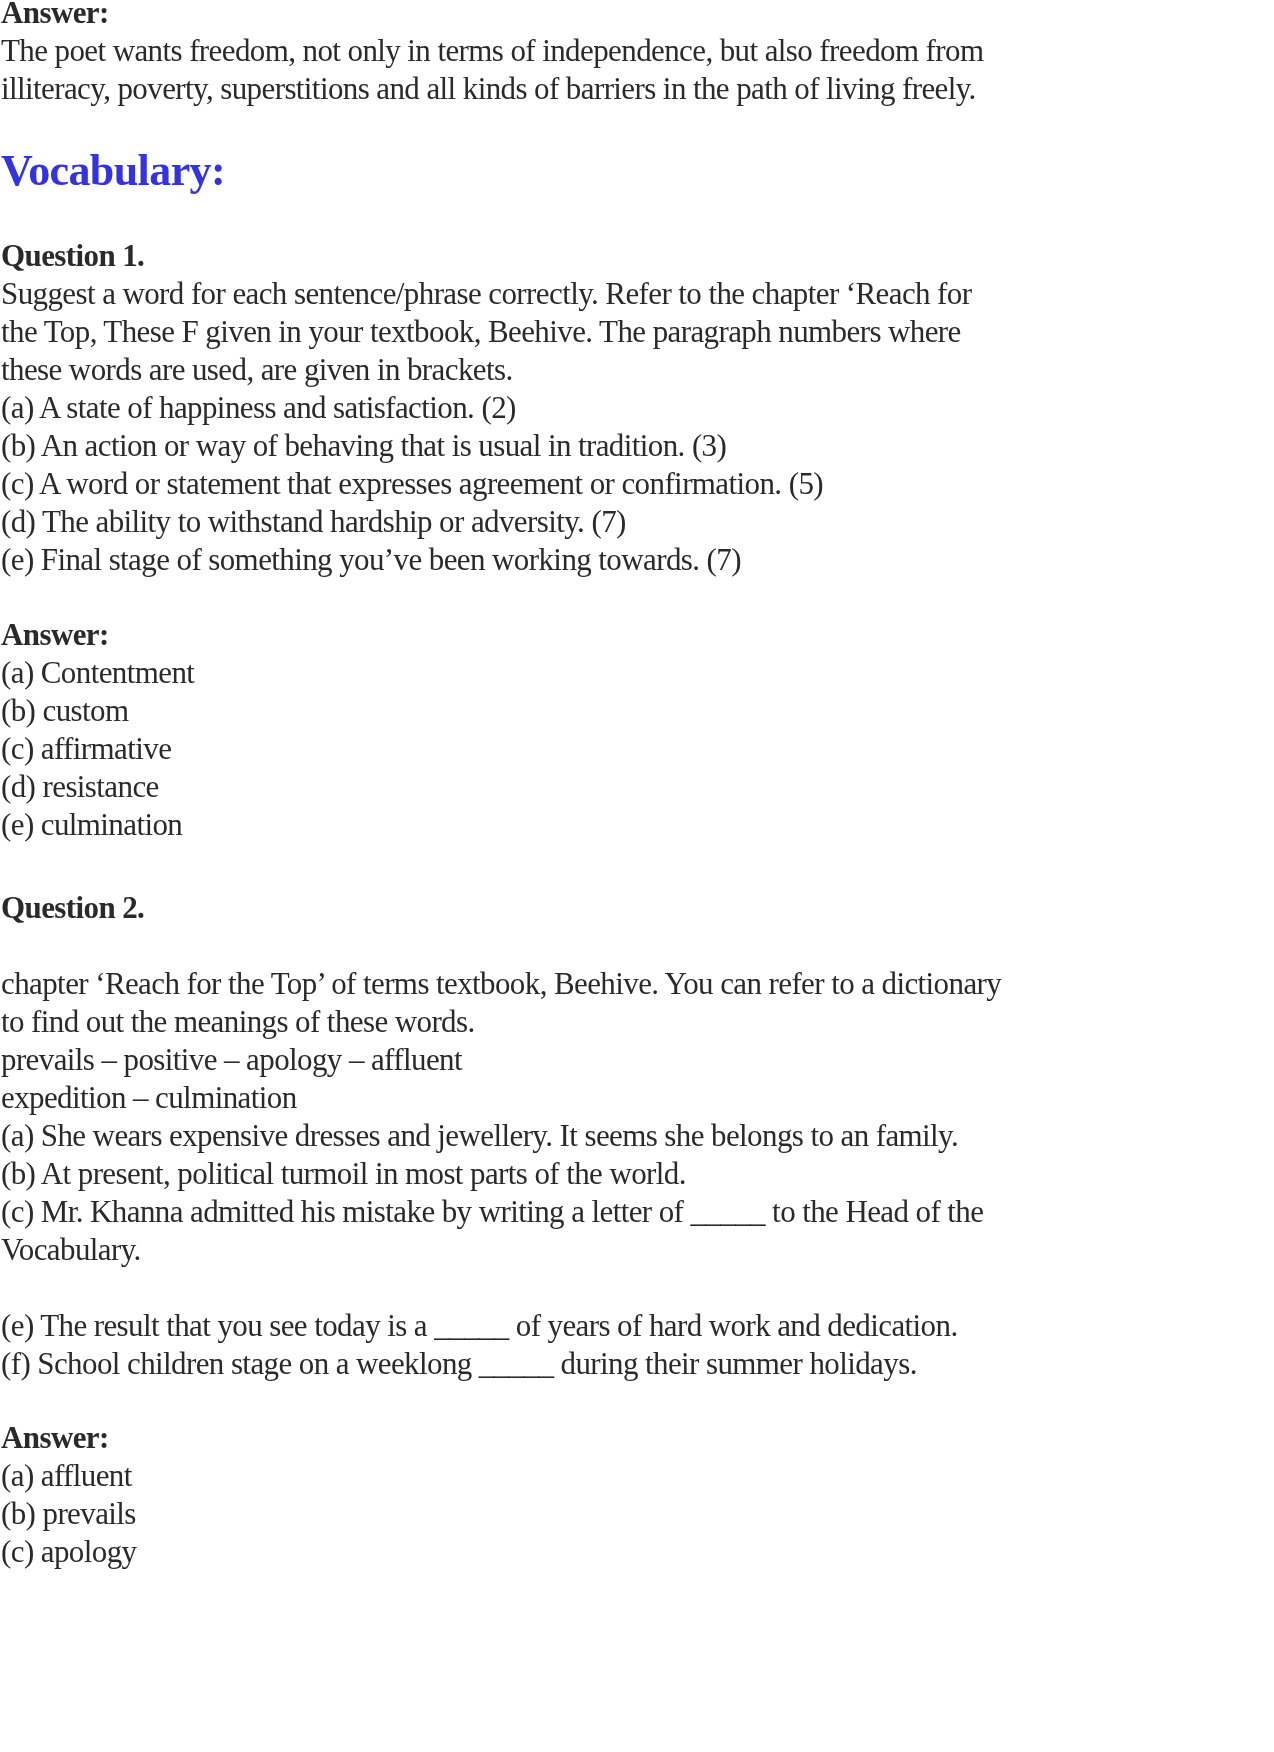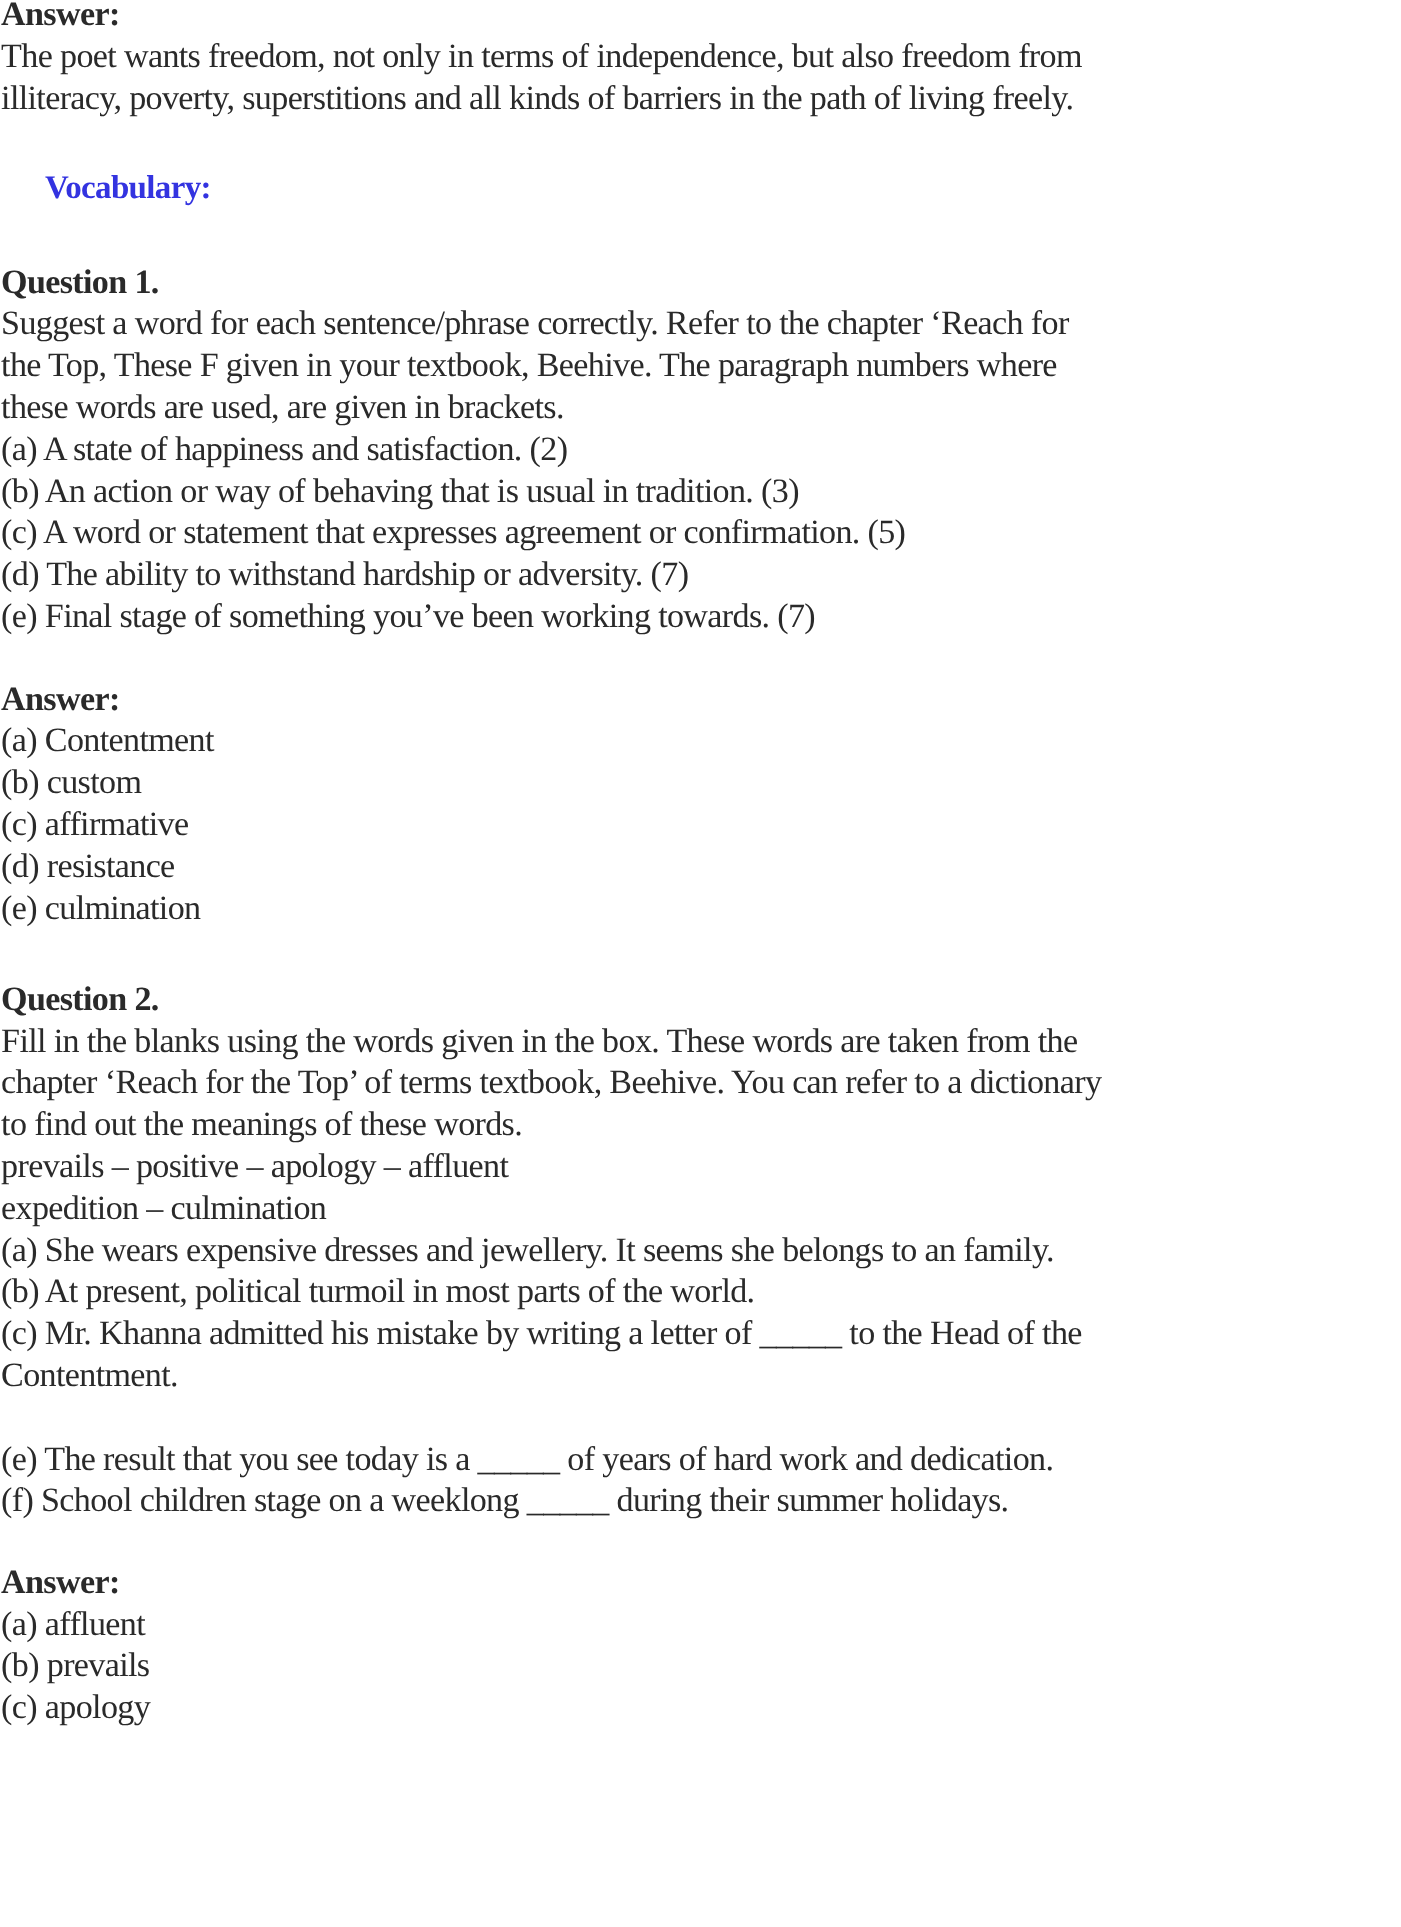--- a/index.html
+++ b/index.html
@@ -8,21 +8,21 @@
     font-family: "DejaVu Serif", "Liberation Serif", serif;
     color: #2a2a2a;
   }
   .page { position: relative; width: 1274px; height: 1752px; }
   .line {
     position: absolute; left: 1px; white-space: nowrap;
     font-size: 31px; line-height: 42px; letter-spacing: -0.6px;
     font-family: "Liberation Serif", "DejaVu Serif", serif;
   }
   .bold { font-weight: bold; color: #2a2a2a; }
-  .blue { font-weight: bold; color: #3333e0; font-size: 30px; padding-left: 40px; }
+  .blue { font-weight: bold; color: #3333e0; font-size: 44px; }
 </style>
 </head>
 <body>
 
 <div class="page">
   <div class="line bold" style="top:-8px">Answer:</div>
   <div class="line" style="top:30px">The poet wants freedom, not only in terms of independence, but also freedom from</div>
   <div class="line" style="top:68px">illiteracy, poverty, superstitions and all kinds of barriers in the path of living freely.</div>
 
   <div class="line blue" style="top:150px">Vocabulary:</div>
@@ -38,29 +38,28 @@
   <div class="line" style="top:539px">(e) Final stage of something you’ve been working towards. (7)</div>
 
   <div class="line bold" style="top:614px">Answer:</div>
   <div class="line" style="top:652px">(a) Contentment</div>
   <div class="line" style="top:690px">(b) custom</div>
   <div class="line" style="top:728px">(c) affirmative</div>
   <div class="line" style="top:766px">(d) resistance</div>
   <div class="line" style="top:804px">(e) culmination</div>
 
   <div class="line bold" style="top:887px">Question 2.</div>
-  <div class="line" style="top:925px">Fill in the blanks using the words given in the box. These words are taken from the</div>
   <div class="line" style="top:963px">chapter ‘Reach for the Top’ of terms textbook, Beehive. You can refer to a dictionary</div>
   <div class="line" style="top:1001px">to find out the meanings of these words.</div>
   <div class="line" style="top:1039px">prevails – positive – apology – affluent</div>
   <div class="line" style="top:1077px">expedition – culmination</div>
   <div class="line" style="top:1115px">(a) She wears expensive dresses and jewellery. It seems she belongs to an family.</div>
   <div class="line" style="top:1153px">(b) At present, political turmoil in most parts of the world.</div>
   <div class="line" style="top:1191px">(c) Mr. Khanna admitted his mistake by writing a letter of _____ to the Head of the</div>
-  <div class="line" style="top:1229px">Contentment.</div>
+  <div class="line" style="top:1229px">Vocabulary.</div>
   <div class="line" style="top:1305px">(e) The result that you see today is a _____ of years of hard work and dedication.</div>
   <div class="line" style="top:1343px">(f) School children stage on a weeklong _____ during their summer holidays.</div>
 
   <div class="line bold" style="top:1417px">Answer:</div>
   <div class="line" style="top:1455px">(a) affluent</div>
   <div class="line" style="top:1493px">(b) prevails</div>
   <div class="line" style="top:1531px">(c) apology</div>
 </div>
 
 </body></html>

